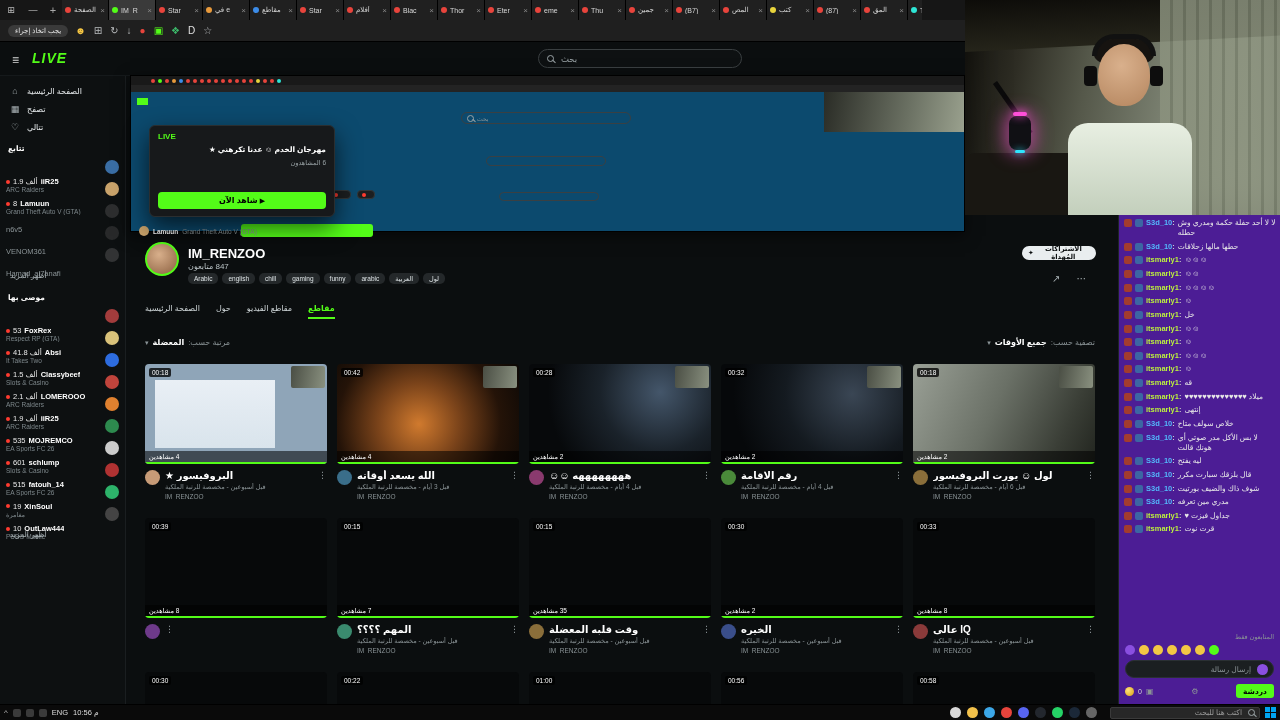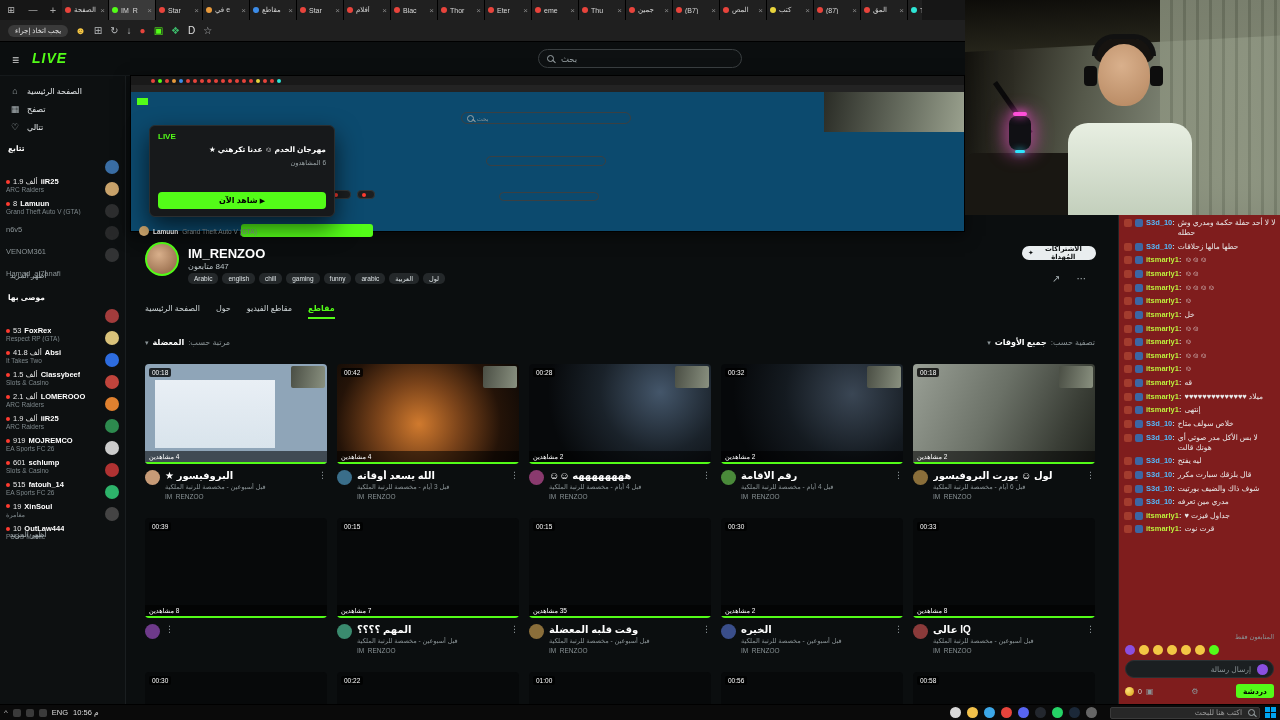--- a/index.html
+++ b/index.html
@@ -114,21 +114,21 @@
   .meta{display:flex;gap:5px;margin-top:6px;align-items:flex-start;}
   .cav{width:15px;height:15px;border-radius:50%;flex:none;}
   .mtxt{flex:1;direction:rtl;text-align:left;overflow:hidden;}
   .mt1{color:#fff;font-weight:bold;font-size:10px;white-space:nowrap;overflow:hidden;}
   .mt2{color:#8a9396;font-size:6.5px;margin-top:2px;white-space:nowrap;overflow:hidden;}
   .mt3{color:#8a9396;font-size:6.5px;margin-top:2px;direction:ltr;}
   .kebab{color:#8a9396;font-size:9px;flex:none;}
   .thumb3{position:relative;height:40px;border-radius:4px;background:#07090a;}
 
   
-  #chat{position:absolute;left:1118px;top:0;width:162px;height:662px;background:#7f1d1d;border-left:1px solid #1e2426;text-decoration:underline;}
+  #chat{position:absolute;left:1118px;top:0;width:162px;height:662px;background:#4c1d95;border-left:1px solid #1e2426;text-decoration:underline;}
   #chat-msgs{position:absolute;top:176px;left:5px;right:4px;}
   .msg{display:flex;gap:3px;align-items:flex-start;margin-bottom:3.5px;font-size:7.5px;line-height:1.35;}
   .bdg{width:8px;height:8px;border-radius:2px;flex:none;margin-top:1px;}
   .b1{background:#a33c2e;}
   .b2{background:#3c66a3;}
   .uname{font-weight:bold;flex:none;}
   .uname::after{content:":";color:#ccc;}
   .mtext{color:#e8e8e8;direction:rtl;text-align:left;word-break:break-word;}
   #chat-bottom{position:absolute;left:6px;right:6px;bottom:6px;}
   #chat-mode{text-align:right;color:#8a9396;font-size:6.5px;direction:rtl;margin-bottom:4px;}
@@ -473,21 +473,21 @@
               </div>
               <div class="l2">ARC Raiders</div>
             </div>
             <span class="av" style="background: rgb(224, 129, 47);"></span>
           </div>
 
           <div class="ch">
             <div class="ch-txt">
               <div class="l1">
                 <span class="rdot"></span>
-                <span class="cnt">919</span>
+                <span class="cnt">535</span>
                 <span class="nm">MOJREMCO</span>
               </div>
               <div class="l2">EA Sports FC 26</div>
             </div>
             <span class="av" style="background: rgb(45, 138, 78);"></span>
           </div>
 
           <div class="ch">
             <div class="ch-txt">
               <div class="l1">

